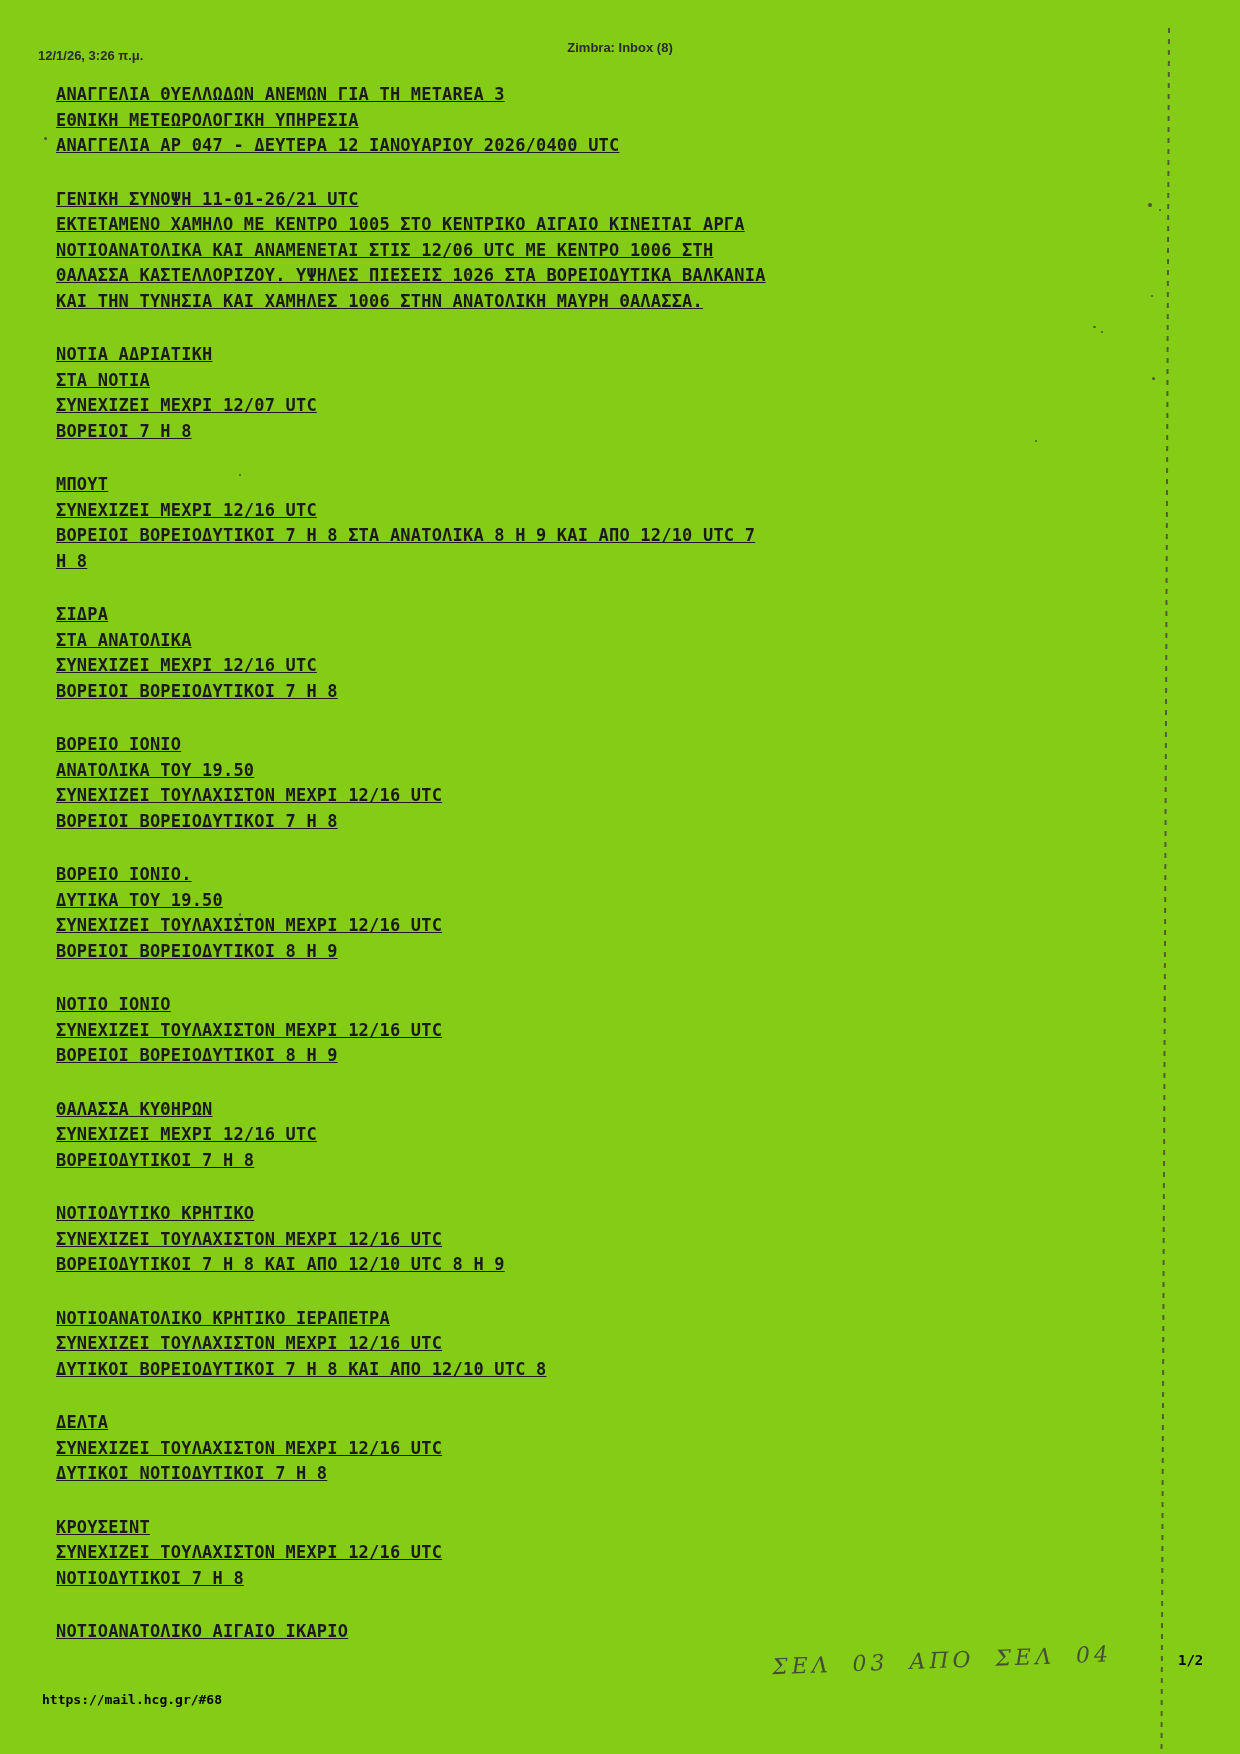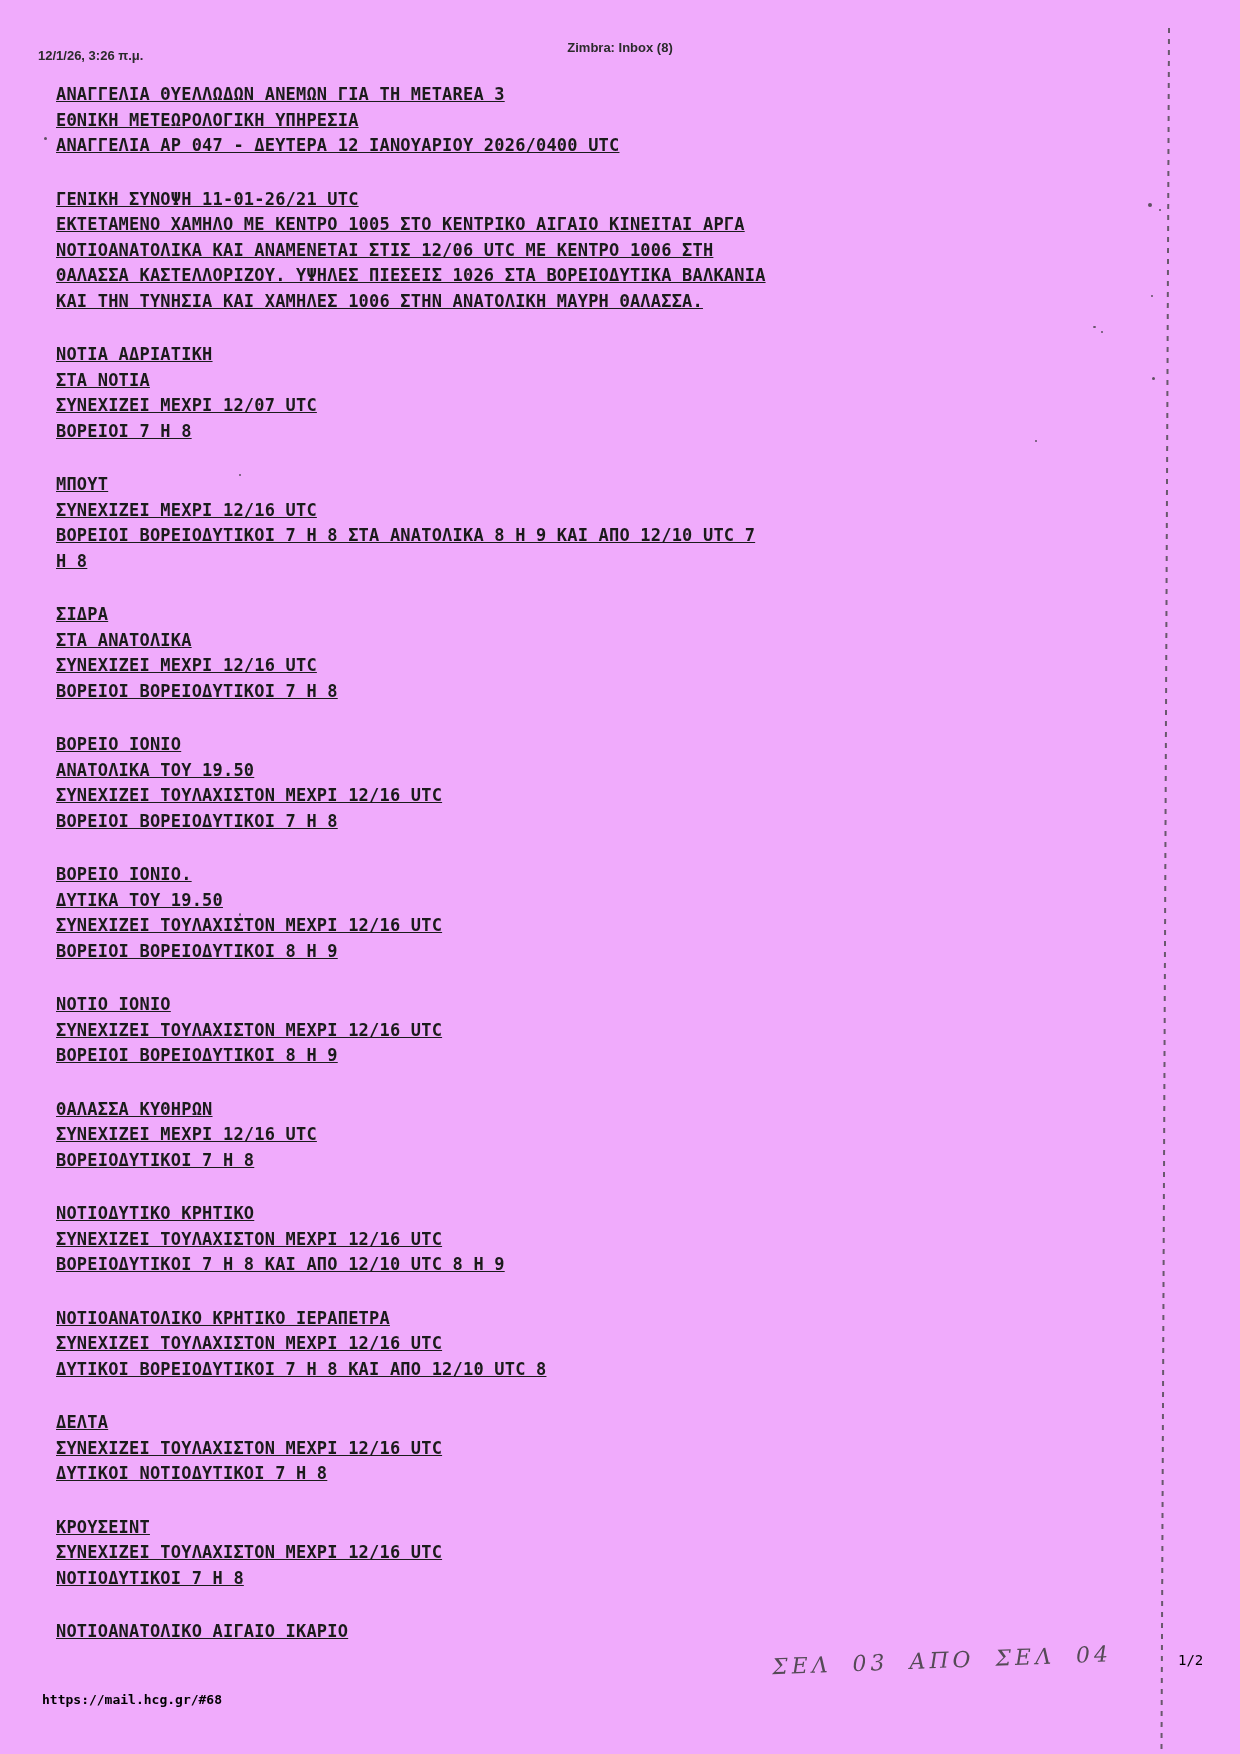--- a/index.html
+++ b/index.html
@@ -1,19 +1,19 @@
 <!DOCTYPE html>
 <html><head>
 <meta charset="utf-8">
 <style>
   html,body{margin:0;padding:0;background:#ffffff;}
   .page{
     position:relative;
     width:1240px;height:1754px;
-    background:#f0abfc;
+    background:#84cc16;
     overflow:hidden;
     font-family:"DejaVu Sans Mono", monospace;
   }
   
   .print-header{
     position:absolute;top:40px;left:0;width:100%;
     font-family:"Liberation Sans", sans-serif;
     font-size:13px;font-weight:700;color:#2b2b2b;
   }
   .hdr-left{position:absolute;left:38px;top:8px;}
@@ -23,21 +23,21 @@
     position:absolute;left:56px;top:82px;width:1060px;
     font-size:17px;font-weight:600;color:#1b1b1b;
     line-height:25.5px;
     letter-spacing:0.2px;
     white-space:pre-wrap;
     text-decoration:underline;
   }
   .para{margin:0 0 28px 0;}
   .line{min-height:25.5px;}
   .footer-url{position:absolute;left:42px;top:1692px;font-size:13px;font-weight:700;}
-  .footer-page{position:absolute;left:1178px;top:1652px;font-size:14px;font-weight:400;}
+  .footer-page{position:absolute;left:1178px;top:1652px;font-size:14px;font-weight:700;}
   .handwritten{
     position:absolute;left:772px;top:1648px;width:330px;
     font-family:"DejaVu Serif", serif;
     font-style:italic;font-size:22px;color:#3a3a3a;
     letter-spacing:4px;word-spacing:10px;
     transform:rotate(-2.2deg);
     opacity:.85;
     white-space:nowrap;
   }
   

